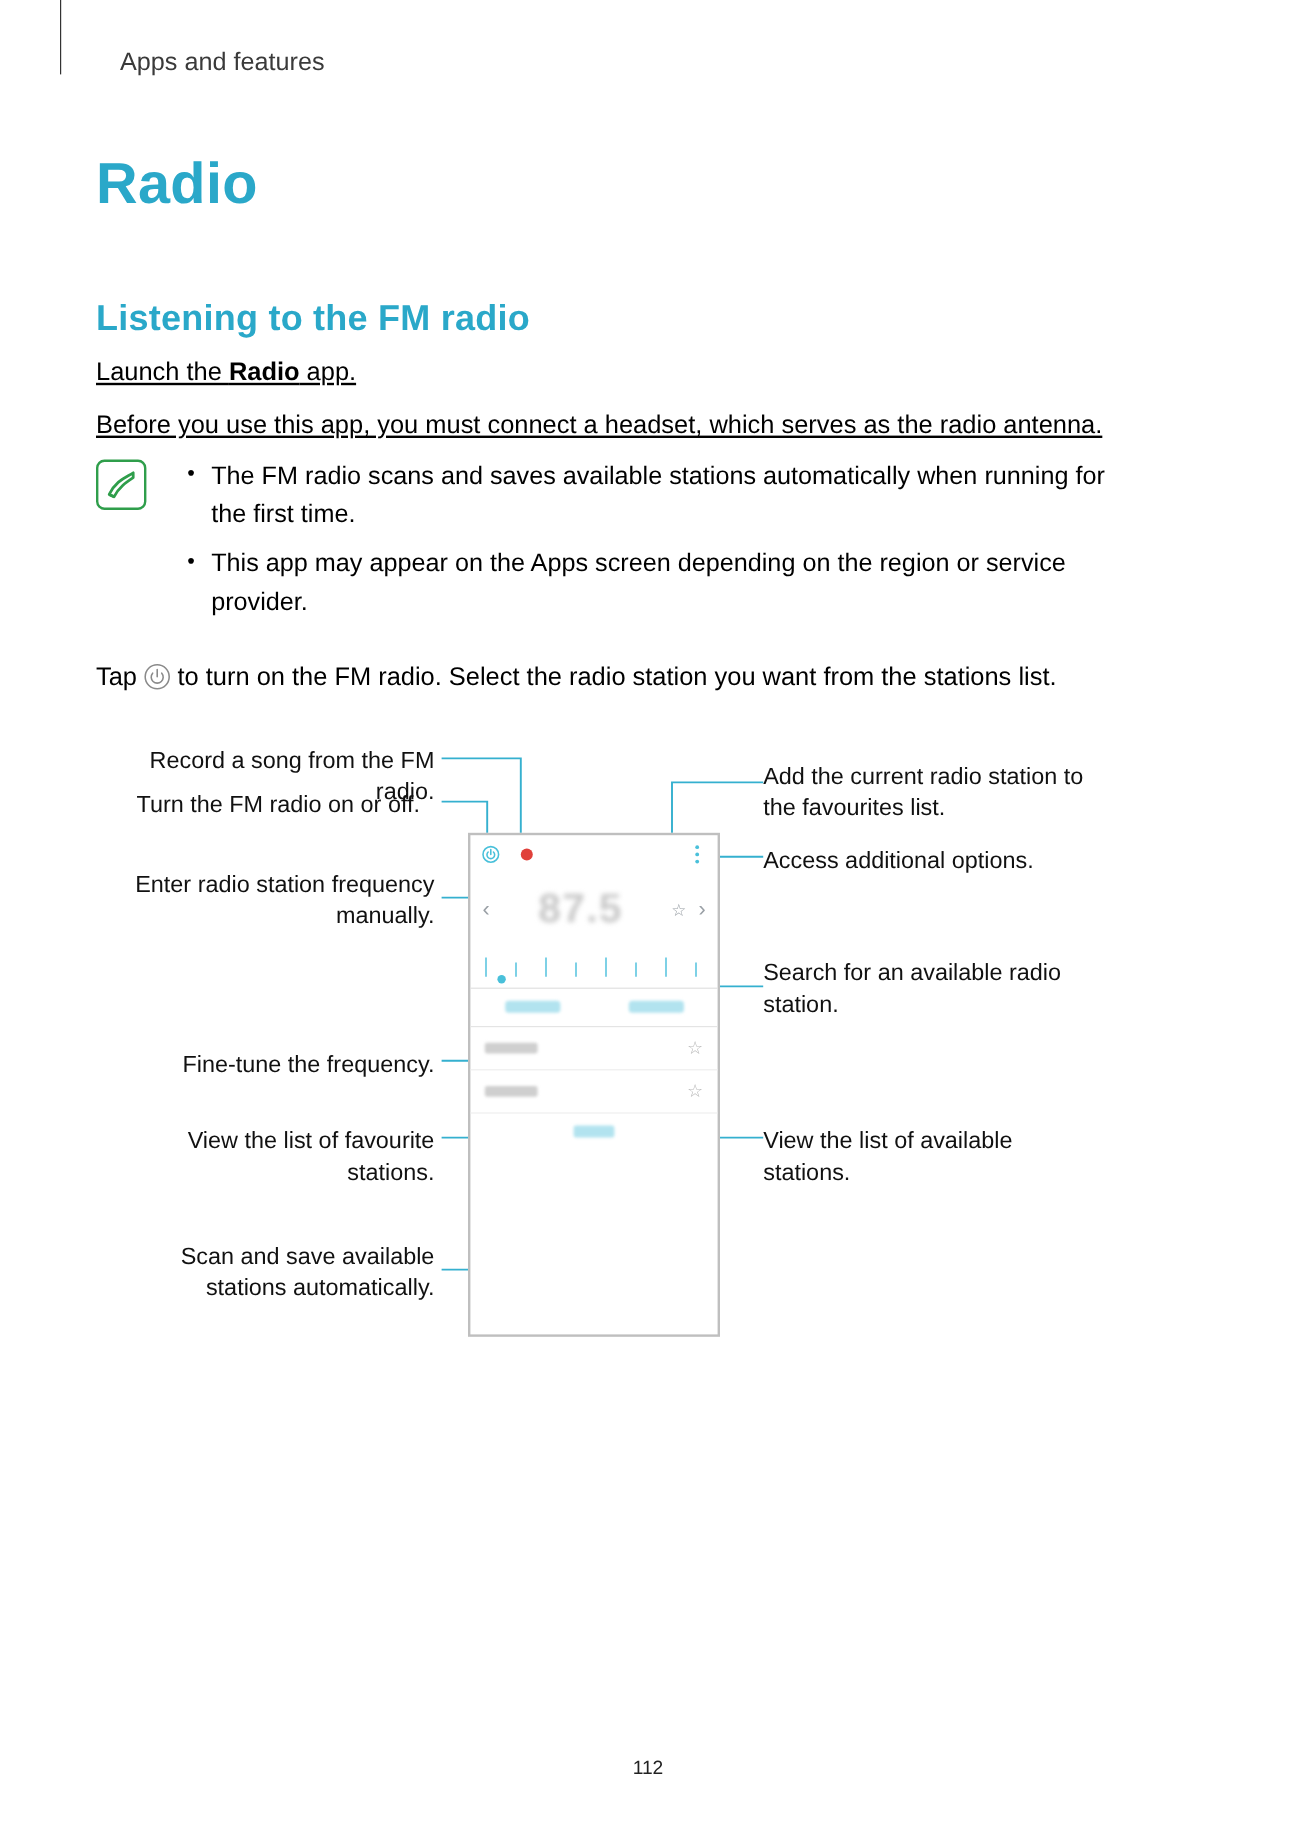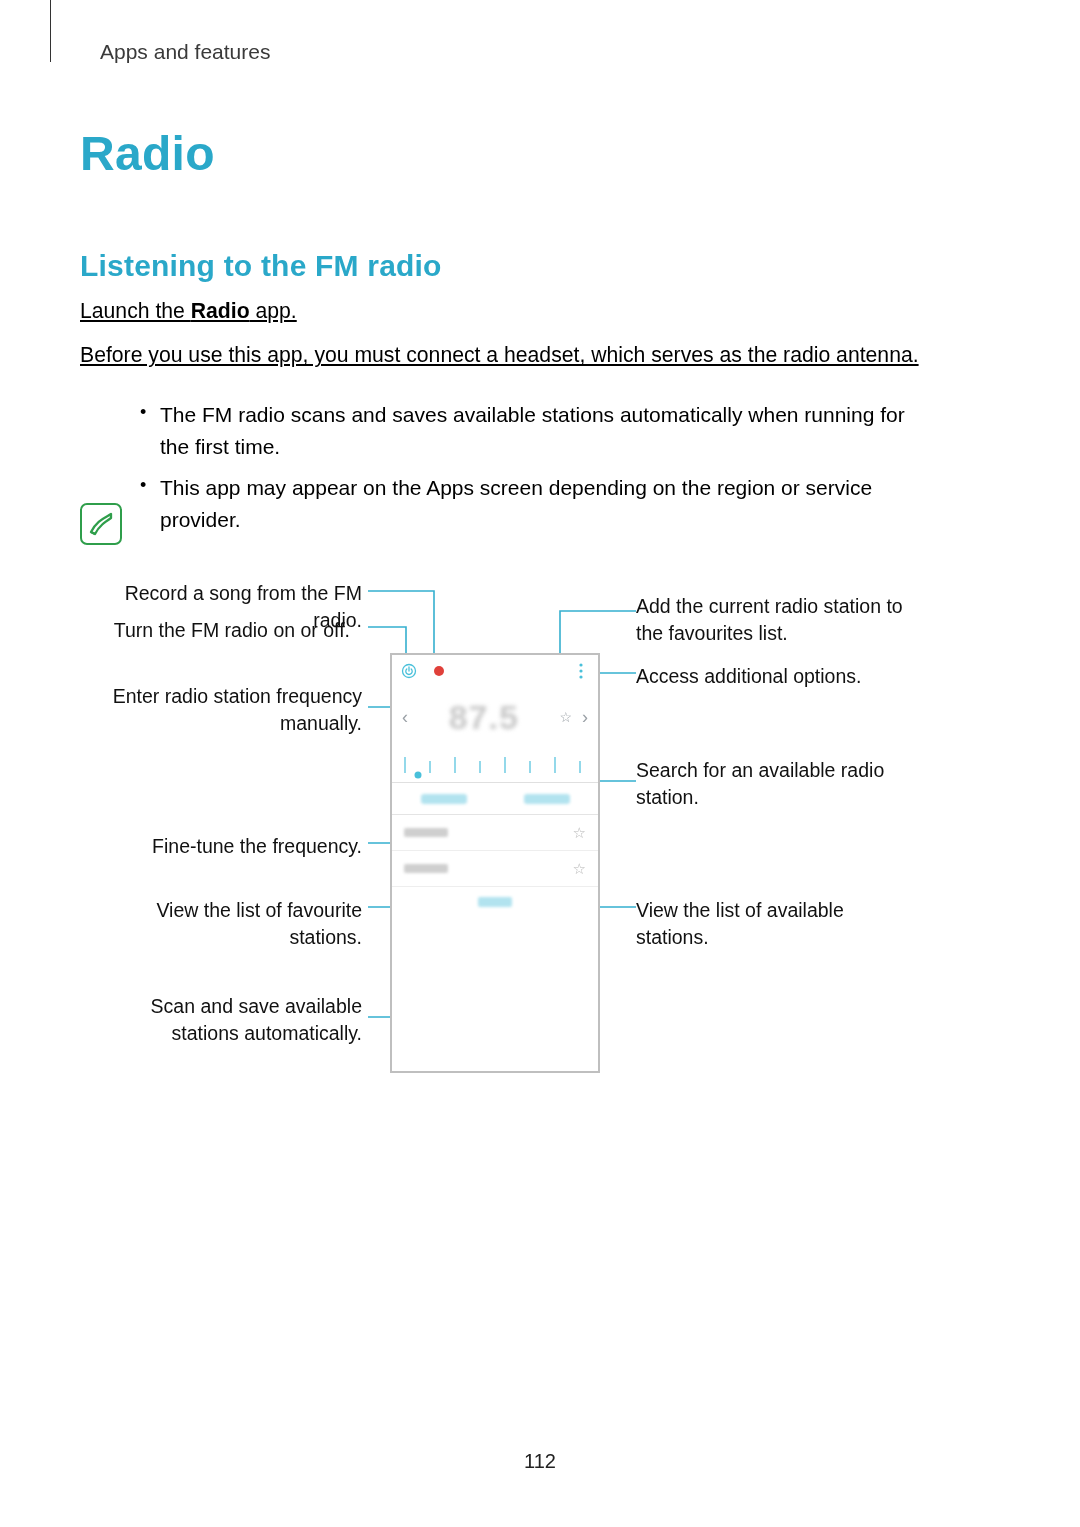--- a/index.html
+++ b/index.html
@@ -4,21 +4,21 @@
 <style>
   * { box-sizing: border-box; margin: 0; padding: 0; }
   html, body { width: 1080px; height: 1527px; background: #fff; font-family: "Segoe UI", "Helvetica Neue", Arial, sans-serif; color: #000; }
   .page { position: relative; width: 1003px; height: 1527px; padding: 40px 80px 40px 80px; }
   .left-rule { position: absolute; left: 50px; top: 0; width: 0; height: 62px; border-left: 1.5px solid #333; }
   .header-label { font-size: 21px; color: #3a3a3a; margin-left: 20px; }
   .h1 { font-size: 48px; font-weight: 700; color: #2aa8c9; margin-top: 62px; letter-spacing: .3px; }
   .h2 { font-size: 30px; font-weight: 700; color: #2aa8c9; margin-top: 68px; letter-spacing: .2px; }
   .body-text { font-size: 21.2px; line-height: 1.52; margin-top: 12px; text-decoration: underline; }
   .body-text .b { font-weight: 700; }
-  .note-row { display: flex; align-items: flex-end; gap: 18px; margin-top: 28px; }
+  .note-row { display: flex; align-items: flex-start; gap: 34px; margin-top: 10px; }
   .note-icon { flex: 0 0 auto; width: 42px; height: 42px; border: 2.5px solid #2f9e4b; border-radius: 7px; display: flex; align-items: center; justify-content: center; margin-top: 2px; }
   .note-icon svg { display:block; }
   .bullets { list-style: none; font-size: 21px; line-height: 1.5; }
   .bullets li { position: relative; padding-left: 20px; margin-bottom: 10px; }
   .bullets li::before { content: "•"; position: absolute; left: 0; top: 0; font-size: 18px; }
   .tap-para { font-size: 21.2px; line-height: 1.52; margin-top: 22px; }
   .power-inline { display: inline-block; vertical-align: -4px; }
 
   
   .diagram { position: relative; width: 920px; height: 530px; margin-top: 30px; }
@@ -40,21 +40,21 @@
   .ruler svg { display:block; margin:0 auto; }
   .seg-row { height: 32px; display: flex; border-bottom: 1px solid #e4e4e4; }
   .seg-row .half { flex:1; display:flex; align-items:center; justify-content:center; }
   .seg-row .pill { width: 46px; height: 10px; background:#b2e3ef; border-radius:3px; filter: blur(1.5px); }
   .list-row { height: 36px; display:flex; align-items:center; justify-content:space-between; padding: 0 12px; border-bottom: 1px solid #eee; }
   .list-row .txt { width: 44px; height: 9px; background:#cfcfcf; border-radius:2px; filter: blur(1.5px); }
   .list-row .star2 { color:#b8b8b8; font-size: 15px; }
   .scan-row { height: 30px; display:flex; align-items:center; justify-content:center; margin-top: auto; }
   .scan-row .pill2 { width: 34px; height: 10px; background:#b2e3ef; border-radius:2px; filter: blur(1.5px); }
 
-  .page-number { position: absolute; bottom: 54px; left: 0; width: 1080px; text-align: center; font-size: 20px; color: #222; }
+  .page-number { position: absolute; bottom: 44px; left: 0; width: 1080px; text-align: center; font-size: 16px; color: #222; }
 </style>
 </head>
 <body>
 
 <div class="page">
   <div class="left-rule"></div>
   <div class="header-label">Apps and features</div>
 
   <div class="h1">Radio</div>
   <div class="h2">Listening to the FM radio</div>
@@ -71,20 +71,28 @@
         <path d="M4 22 C 10 10, 18 8, 24 4 L 24 8 C 18 12, 12 16, 8 24 Z" fill="none" stroke="#2f9e4b" stroke-width="2.3" stroke-linejoin="round"></path>
         <line x1="8" y1="24" x2="4" y2="22" stroke="#2f9e4b" stroke-width="2.3"></line>
       </svg>
     </div>
     <ul class="bullets">
       <li>The FM radio scans and saves available stations automatically when running for the first time.</li>
       <li>This app may appear on the Apps screen depending on the region or service provider.</li>
     </ul>
   </div>
 
+  <p class="tap-para">
+    <span>Tap </span><span class="power-inline">
+      <svg width="22" height="22" viewBox="0 0 22 22">
+        <circle cx="11" cy="11" r="10" fill="none" stroke="#8a8a8a" stroke-width="1.3"></circle>
+        <path d="M11 5 v6 M7.2 8 a5 5 0 1 0 7.6 0" fill="none" stroke="#8a8a8a" stroke-width="1.3" stroke-linecap="round"></path>
+      </svg>
+    </span><span> to turn on the FM radio. Select the radio station you want from the stations list.</span>
+  </p>
 
   <div class="diagram">
 
     <div class="callout left" style="left:12px; top:5px;">Record a song from the FM radio.</div>
     <div class="callout left" style="left:0; top:42px;">Turn the FM radio on or off.</div>
     <div class="callout left" style="left:12px; top:108px;">Enter radio station frequency manually.</div>
     <div class="callout left" style="left:12px; top:258px;">Fine-tune the frequency.</div>
     <div class="callout left" style="left:12px; top:322px;">View the list of favourite stations.</div>
     <div class="callout right" style="left:556px; top:18px;">Add the current radio station to the favourites list.</div>
 

